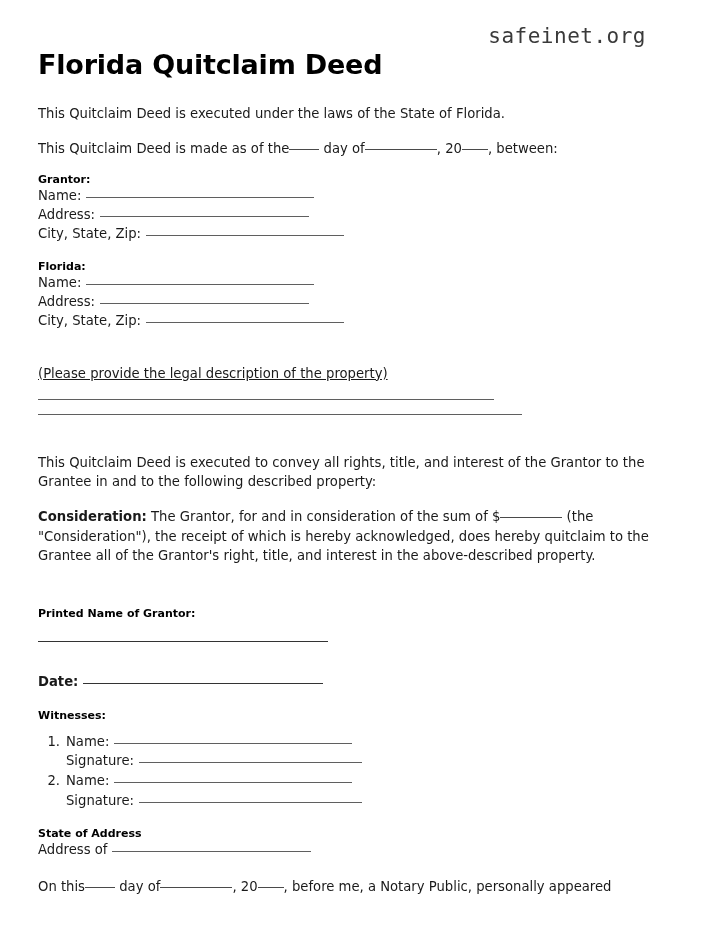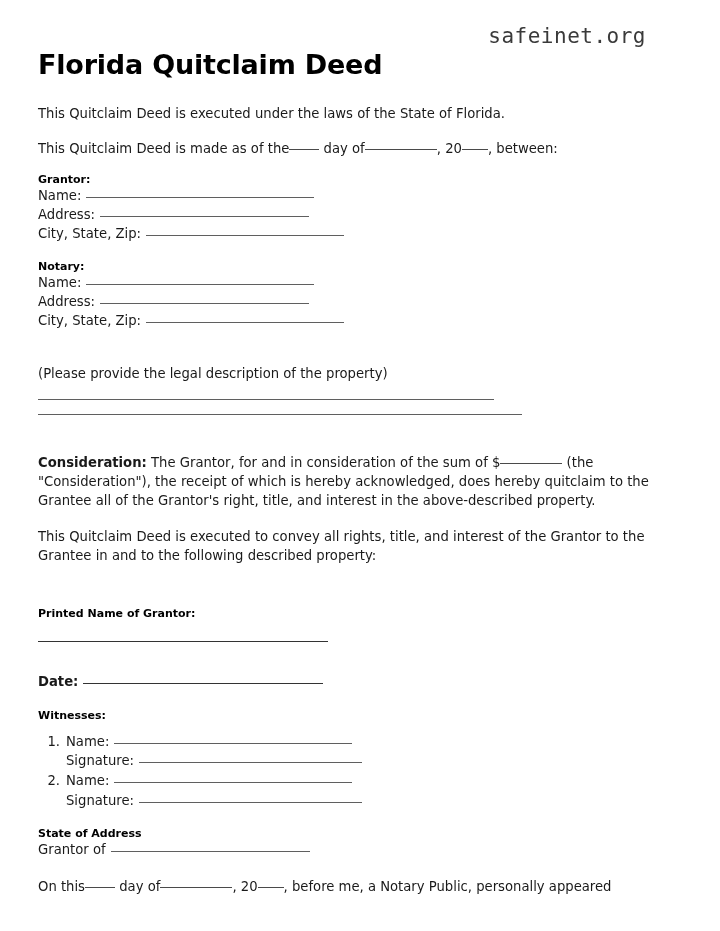--- a/index.html
+++ b/index.html
@@ -49,21 +49,21 @@
     color: #000;
   }
 
   .para {
     font-size: 13.2px;
     line-height: 1.46;
     margin: 16px 0 15px 0;
     color: #1a1a1a;
   }
 
-  .para.tight { margin-bottom: 11px; }
+  .para.tight { margin-bottom: 11px; text-decoration: underline; }
 
   .blk-head {
     font-size: 11px;
     font-weight: bold;
     margin: 0 0 1px 0;
     color: #000;
   }
 
   .sec-gap { height: 17px; }
   .sec-gap-sm { height: 10px; }
@@ -164,21 +164,21 @@
       </div>
       <div class="field-row">
         <span class="field-label">City, State, Zip:</span>
         <span class="rule" style="width:198px"></span>
       </div>
     </div>
 
     <div class="sec-gap"></div>
 
     <div>
-      <div class="blk-head">Notary:</div>
+      <div class="blk-head">Florida:</div>
       <div class="field-row">
         <span class="field-label">Name:</span>
         <span class="rule" style="width:228px"></span>
       </div>
       <div class="field-row">
         <span class="field-label">Address:</span>
         <span class="rule" style="width:209px"></span>
       </div>
       <div class="field-row">
         <span class="field-label">City, State, Zip:</span>
@@ -188,29 +188,29 @@
 
     <div class="sec-gap"></div>
 
     <div>
       <div class="para tight" style="margin-bottom:0">(Please provide the legal description of the property)</div>
       <div class="long-rule first" style="width:456px"></div>
       <div class="long-rule" style="width:484px"></div>
     </div>
 
     <div class="sec-gap-lg"></div>
+
+    <p class="para">This Quitclaim Deed is executed to convey all rights, title, and interest of the Grantor to the Grantee in and to the following described property:</p>
 
     <p class="para">
       <strong>Consideration:</strong>
       <span>The Grantor, for and in consideration of the sum of $</span><span class="inline-blank" style="width:62px"></span>
       <span>(the "Consideration"), the receipt of which is hereby acknowledged, does hereby quitclaim to the Grantee all of the Grantor's right, title, and interest in the above-described property.</span>
     </p>
 
-    <p class="para">This Quitclaim Deed is executed to convey all rights, title, and interest of the Grantor to the Grantee in and to the following described property:</p>
-
     <div class="sec-gap-sm"></div>
 
 
     <div class="sec-gap"></div>
 
     <div>
       <div class="blk-head">Printed Name of Grantor:</div>
       <div class="sig-rule" style="width:290px;margin-top:21px"></div>
     </div>
 
@@ -251,21 +251,21 @@
           </div>
         </li>
       </ul>
     </div>
 
     <div class="sec-gap"></div>
 
     <div>
       <div class="blk-head">State of Address</div>
       <div class="field-row">
-        <span class="field-label">Grantor of</span>
+        <span class="field-label">Address of</span>
         <span class="rule" style="width:199px"></span>
       </div>
 
       <div class="sec-gap"></div>
 
       <div class="notary-para">
         <span>On this</span><span class="inline-blank" style="width:30px"></span>
         <span>day of</span><span class="inline-blank" style="width:72px"></span><span>, 20</span><span class="inline-blank" style="width:26px"></span><span>, before me, a Notary Public, personally appeared</span>
         
         

